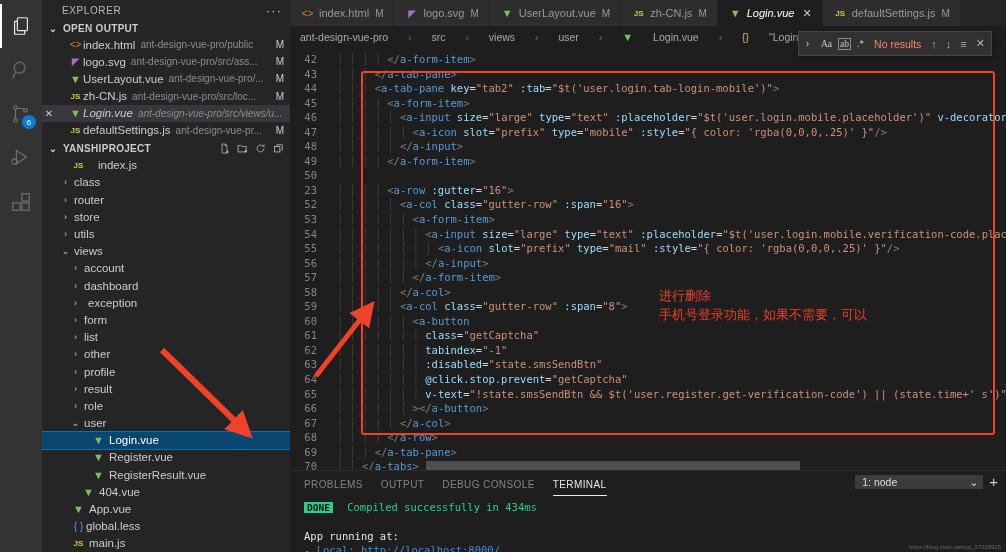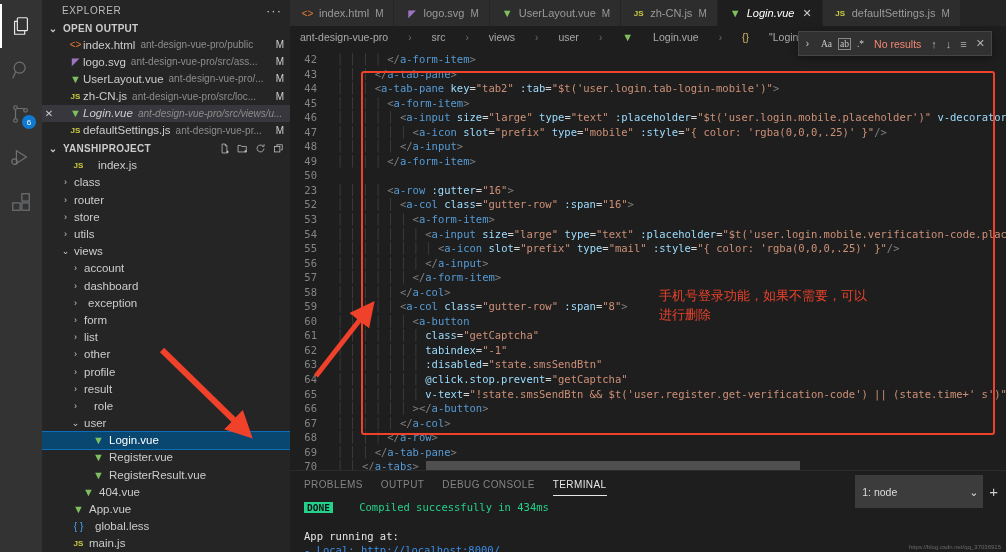--- a/index.html
+++ b/index.html
@@ -177,21 +177,21 @@
                 padding-left: 14px; gap: 18px; }
   .p-tab { font-size: 10px; letter-spacing: .4px; color: #848484;
            height: 27px; display: flex; align-items: center;
            position: relative; }
   .p-tab.active { color: #e7e7e7; }
   .p-tab.active::after { content: ""; position: absolute; left: 0; right: 0;
                          bottom: 2px; height: 1px; background: #e7e7e7; }
   .panel-right { position: absolute; right: 8px; top: 4px;
                  display: flex; align-items: center; gap: 6px; }
   .term-select {
-    background: #3c3c3c; border: 1px solid #3c3c3c; height: 33px; width: 128px;
+    background: #3c3c3c; border: 1px solid #3c3c3c; height: 14px; width: 128px;
     font-size: 10.5px; color: #dcdcdc; display: flex; align-items: center;
     justify-content: space-between; padding: 0 4px 0 6px;
   }
   .plus { color: #cfcfcf; font-size: 15px; line-height: 14px; }
   .term-body {
     flex: 1; font-family: "DejaVu Sans Mono", monospace; font-size: 10.5px;
     padding: 2px 0 0 14px; line-height: 14px; overflow: hidden;
   }
   .done-badge { background: #23d18b; color: #0d1117; font-weight: bold;
                 padding: 0 3px; font-size: 9.5px; }
@@ -395,21 +395,21 @@
           <span style="margin-left:3px">profile</span>
         </div>
         <div class="tree-row">
           <span style="display:inline-block;width:28px;flex:0 0 28px"></span>
           <span class="tw">›</span>
           <span style="margin-left:3px">result</span>
         </div>
         <div class="tree-row">
           <span style="display:inline-block;width:28px;flex:0 0 28px"></span>
           <span class="tw">›</span>
-          <span style="margin-left:13px">role</span>
+          <span style="margin-left:3px">role</span>
         </div>
         <div class="tree-row">
           <span style="display:inline-block;width:28px;flex:0 0 28px"></span>
           <span class="tw">⌄</span>
           <span style="margin-left:3px">user</span>
         </div>
         <div class="tree-row selected" style="background: rgb(9, 71, 113); color: rgb(255, 255, 255); outline: rgb(10, 110, 187) solid 1px;">
           <span style="display:inline-block;width:38px;flex:0 0 38px"></span>
           <span class="tw"></span>
           <span class="ficon vue">▼</span>
@@ -436,21 +436,21 @@
         <div class="tree-row">
           <span style="display:inline-block;width:18px;flex:0 0 18px"></span>
           <span class="tw"></span>
           <span class="ficon vue">▼</span>
           <span style="margin-left:3px">App.vue</span>
         </div>
         <div class="tree-row">
           <span style="display:inline-block;width:18px;flex:0 0 18px"></span>
           <span class="tw"></span>
           <span class="ficon less">{ }</span>
-          <span style="margin-left:9px">global.less</span>
+          <span style="margin-left:0">global.less</span>
         </div>
         <div class="tree-row">
           <span style="display:inline-block;width:18px;flex:0 0 18px"></span>
           <span class="tw"></span>
           <span class="ficon js">JS</span>
           <span style="margin-left:3px">main.js</span>
         </div>
       </div>
   </div>
 
@@ -557,22 +557,22 @@
             <div class="ln">68</div>
             <div class="ln">69</div>
             <div class="ln">70</div>
           </div>
         <div class="lines" id="lines-host"><div class="ln">&nbsp;&nbsp;<span class="indent-guide">│</span>&nbsp;<span class="indent-guide">│</span>&nbsp;<span class="indent-guide">│</span>&nbsp;<span class="indent-guide">│</span>&nbsp;<span class="t-brk">&lt;/</span><span class="t-tag">a-form-item</span><span class="t-brk">&gt;</span></div><div class="ln">&nbsp;&nbsp;<span class="indent-guide">│</span>&nbsp;<span class="indent-guide">│</span>&nbsp;<span class="indent-guide">│</span>&nbsp;<span class="t-brk">&lt;/</span><span class="t-tag">a-tab-pane</span><span class="t-brk">&gt;</span></div><div class="ln">&nbsp;&nbsp;<span class="indent-guide">│</span>&nbsp;<span class="indent-guide">│</span>&nbsp;<span class="indent-guide">│</span>&nbsp;<span class="t-brk">&lt;</span><span class="t-tag">a-tab-pane</span> <span class="t-attr">key</span><span class="t-op">=</span><span class="t-str">"tab2"</span> <span class="t-attr">:tab</span><span class="t-op">=</span><span class="t-str">"$t('user.login.tab-login-mobile')"</span><span class="t-brk">&gt;</span></div><div class="ln">&nbsp;&nbsp;<span class="indent-guide">│</span>&nbsp;<span class="indent-guide">│</span>&nbsp;<span class="indent-guide">│</span>&nbsp;<span class="indent-guide">│</span>&nbsp;<span class="t-brk">&lt;</span><span class="t-tag">a-form-item</span><span class="t-brk">&gt;</span></div><div class="ln">&nbsp;&nbsp;<span class="indent-guide">│</span>&nbsp;<span class="indent-guide">│</span>&nbsp;<span class="indent-guide">│</span>&nbsp;<span class="indent-guide">│</span>&nbsp;<span class="indent-guide">│</span>&nbsp;<span class="t-brk">&lt;</span><span class="t-tag">a-input</span> <span class="t-attr">size</span><span class="t-op">=</span><span class="t-str">"large"</span> <span class="t-attr">type</span><span class="t-op">=</span><span class="t-str">"text"</span> <span class="t-attr">:placeholder</span><span class="t-op">=</span><span class="t-str">"$t('user.login.mobile.placeholder')"</span> <span class="t-attr">v-decorator</span></div><div class="ln">&nbsp;&nbsp;<span class="indent-guide">│</span>&nbsp;<span class="indent-guide">│</span>&nbsp;<span class="indent-guide">│</span>&nbsp;<span class="indent-guide">│</span>&nbsp;<span class="indent-guide">│</span>&nbsp;<span class="indent-guide">│</span>&nbsp;<span class="t-brk">&lt;</span><span class="t-tag">a-icon</span> <span class="t-attr">slot</span><span class="t-op">=</span><span class="t-str">"prefix"</span> <span class="t-attr">type</span><span class="t-op">=</span><span class="t-str">"mobile"</span> <span class="t-attr">:style</span><span class="t-op">=</span><span class="t-str">"{ color: 'rgba(0,0,0,.25)' }"</span><span class="t-brk">/&gt;</span></div><div class="ln">&nbsp;&nbsp;<span class="indent-guide">│</span>&nbsp;<span class="indent-guide">│</span>&nbsp;<span class="indent-guide">│</span>&nbsp;<span class="indent-guide">│</span>&nbsp;<span class="indent-guide">│</span>&nbsp;<span class="t-brk">&lt;/</span><span class="t-tag">a-input</span><span class="t-brk">&gt;</span></div><div class="ln">&nbsp;&nbsp;<span class="indent-guide">│</span>&nbsp;<span class="indent-guide">│</span>&nbsp;<span class="indent-guide">│</span>&nbsp;<span class="indent-guide">│</span>&nbsp;<span class="t-brk">&lt;/</span><span class="t-tag">a-form-item</span><span class="t-brk">&gt;</span></div><div class="ln">&nbsp;&nbsp;</div><div class="ln">&nbsp;&nbsp;<span class="indent-guide">│</span>&nbsp;<span class="indent-guide">│</span>&nbsp;<span class="indent-guide">│</span>&nbsp;<span class="indent-guide">│</span>&nbsp;<span class="t-brk">&lt;</span><span class="t-tag">a-row</span> <span class="t-attr">:gutter</span><span class="t-op">=</span><span class="t-str">"16"</span><span class="t-brk">&gt;</span></div><div class="ln">&nbsp;&nbsp;<span class="indent-guide">│</span>&nbsp;<span class="indent-guide">│</span>&nbsp;<span class="indent-guide">│</span>&nbsp;<span class="indent-guide">│</span>&nbsp;<span class="indent-guide">│</span>&nbsp;<span class="t-brk">&lt;</span><span class="t-tag">a-col</span> <span class="t-attr">class</span><span class="t-op">=</span><span class="t-str">"gutter-row"</span> <span class="t-attr">:span</span><span class="t-op">=</span><span class="t-str">"16"</span><span class="t-brk">&gt;</span></div><div class="ln">&nbsp;&nbsp;<span class="indent-guide">│</span>&nbsp;<span class="indent-guide">│</span>&nbsp;<span class="indent-guide">│</span>&nbsp;<span class="indent-guide">│</span>&nbsp;<span class="indent-guide">│</span>&nbsp;<span class="indent-guide">│</span>&nbsp;<span class="t-brk">&lt;</span><span class="t-tag">a-form-item</span><span class="t-brk">&gt;</span></div><div class="ln">&nbsp;&nbsp;<span class="indent-guide">│</span>&nbsp;<span class="indent-guide">│</span>&nbsp;<span class="indent-guide">│</span>&nbsp;<span class="indent-guide">│</span>&nbsp;<span class="indent-guide">│</span>&nbsp;<span class="indent-guide">│</span>&nbsp;<span class="indent-guide">│</span>&nbsp;<span class="t-brk">&lt;</span><span class="t-tag">a-input</span> <span class="t-attr">size</span><span class="t-op">=</span><span class="t-str">"large"</span> <span class="t-attr">type</span><span class="t-op">=</span><span class="t-str">"text"</span> <span class="t-attr">:placeholder</span><span class="t-op">=</span><span class="t-str">"$t('user.login.mobile.verification-code.placeholder')"</span> </div><div class="ln">&nbsp;&nbsp;<span class="indent-guide">│</span>&nbsp;<span class="indent-guide">│</span>&nbsp;<span class="indent-guide">│</span>&nbsp;<span class="indent-guide">│</span>&nbsp;<span class="indent-guide">│</span>&nbsp;<span class="indent-guide">│</span>&nbsp;<span class="indent-guide">│</span>&nbsp;<span class="indent-guide">│</span>&nbsp;<span class="t-brk">&lt;</span><span class="t-tag">a-icon</span> <span class="t-attr">slot</span><span class="t-op">=</span><span class="t-str">"prefix"</span> <span class="t-attr">type</span><span class="t-op">=</span><span class="t-str">"mail"</span> <span class="t-attr">:style</span><span class="t-op">=</span><span class="t-str">"{ color: 'rgba(0,0,0,.25)' }"</span><span class="t-brk">/&gt;</span></div><div class="ln">&nbsp;&nbsp;<span class="indent-guide">│</span>&nbsp;<span class="indent-guide">│</span>&nbsp;<span class="indent-guide">│</span>&nbsp;<span class="indent-guide">│</span>&nbsp;<span class="indent-guide">│</span>&nbsp;<span class="indent-guide">│</span>&nbsp;<span class="indent-guide">│</span>&nbsp;<span class="t-brk">&lt;/</span><span class="t-tag">a-input</span><span class="t-brk">&gt;</span></div><div class="ln">&nbsp;&nbsp;<span class="indent-guide">│</span>&nbsp;<span class="indent-guide">│</span>&nbsp;<span class="indent-guide">│</span>&nbsp;<span class="indent-guide">│</span>&nbsp;<span class="indent-guide">│</span>&nbsp;<span class="indent-guide">│</span>&nbsp;<span class="t-brk">&lt;/</span><span class="t-tag">a-form-item</span><span class="t-brk">&gt;</span></div><div class="ln">&nbsp;&nbsp;<span class="indent-guide">│</span>&nbsp;<span class="indent-guide">│</span>&nbsp;<span class="indent-guide">│</span>&nbsp;<span class="indent-guide">│</span>&nbsp;<span class="indent-guide">│</span>&nbsp;<span class="t-brk">&lt;/</span><span class="t-tag">a-col</span><span class="t-brk">&gt;</span></div><div class="ln">&nbsp;&nbsp;<span class="indent-guide">│</span>&nbsp;<span class="indent-guide">│</span>&nbsp;<span class="indent-guide">│</span>&nbsp;<span class="indent-guide">│</span>&nbsp;<span class="indent-guide">│</span>&nbsp;<span class="t-brk">&lt;</span><span class="t-tag">a-col</span> <span class="t-attr">class</span><span class="t-op">=</span><span class="t-str">"gutter-row"</span> <span class="t-attr">:span</span><span class="t-op">=</span><span class="t-str">"8"</span><span class="t-brk">&gt;</span></div><div class="ln">&nbsp;&nbsp;<span class="indent-guide">│</span>&nbsp;<span class="indent-guide">│</span>&nbsp;<span class="indent-guide">│</span>&nbsp;<span class="indent-guide">│</span>&nbsp;<span class="indent-guide">│</span>&nbsp;<span class="indent-guide">│</span>&nbsp;<span class="t-brk">&lt;</span><span class="t-tag">a-button</span></div><div class="ln">&nbsp;&nbsp;<span class="indent-guide">│</span>&nbsp;<span class="indent-guide">│</span>&nbsp;<span class="indent-guide">│</span>&nbsp;<span class="indent-guide">│</span>&nbsp;<span class="indent-guide">│</span>&nbsp;<span class="indent-guide">│</span>&nbsp;<span class="indent-guide">│</span>&nbsp;<span class="t-attr">class</span><span class="t-op">=</span><span class="t-str">"getCaptcha"</span></div><div class="ln">&nbsp;&nbsp;<span class="indent-guide">│</span>&nbsp;<span class="indent-guide">│</span>&nbsp;<span class="indent-guide">│</span>&nbsp;<span class="indent-guide">│</span>&nbsp;<span class="indent-guide">│</span>&nbsp;<span class="indent-guide">│</span>&nbsp;<span class="indent-guide">│</span>&nbsp;<span class="t-attr">tabindex</span><span class="t-op">=</span><span class="t-str">"-1"</span></div><div class="ln">&nbsp;&nbsp;<span class="indent-guide">│</span>&nbsp;<span class="indent-guide">│</span>&nbsp;<span class="indent-guide">│</span>&nbsp;<span class="indent-guide">│</span>&nbsp;<span class="indent-guide">│</span>&nbsp;<span class="indent-guide">│</span>&nbsp;<span class="indent-guide">│</span>&nbsp;<span class="t-attr">:disabled</span><span class="t-op">=</span><span class="t-str">"state.smsSendBtn"</span></div><div class="ln">&nbsp;&nbsp;<span class="indent-guide">│</span>&nbsp;<span class="indent-guide">│</span>&nbsp;<span class="indent-guide">│</span>&nbsp;<span class="indent-guide">│</span>&nbsp;<span class="indent-guide">│</span>&nbsp;<span class="indent-guide">│</span>&nbsp;<span class="indent-guide">│</span>&nbsp;<span class="t-attr">@click.stop.prevent</span><span class="t-op">=</span><span class="t-str">"getCaptcha"</span></div><div class="ln">&nbsp;&nbsp;<span class="indent-guide">│</span>&nbsp;<span class="indent-guide">│</span>&nbsp;<span class="indent-guide">│</span>&nbsp;<span class="indent-guide">│</span>&nbsp;<span class="indent-guide">│</span>&nbsp;<span class="indent-guide">│</span>&nbsp;<span class="indent-guide">│</span>&nbsp;<span class="t-attr">v-text</span><span class="t-op">=</span><span class="t-str">"!state.smsSendBtn &amp;&amp; $t('user.register.get-verification-code') || (state.time+' s')"</span></div><div class="ln">&nbsp;&nbsp;<span class="indent-guide">│</span>&nbsp;<span class="indent-guide">│</span>&nbsp;<span class="indent-guide">│</span>&nbsp;<span class="indent-guide">│</span>&nbsp;<span class="indent-guide">│</span>&nbsp;<span class="indent-guide">│</span>&nbsp;<span class="t-brk">&gt;&lt;/</span><span class="t-tag">a-button</span><span class="t-brk">&gt;</span></div><div class="ln">&nbsp;&nbsp;<span class="indent-guide">│</span>&nbsp;<span class="indent-guide">│</span>&nbsp;<span class="indent-guide">│</span>&nbsp;<span class="indent-guide">│</span>&nbsp;<span class="indent-guide">│</span>&nbsp;<span class="t-brk">&lt;/</span><span class="t-tag">a-col</span><span class="t-brk">&gt;</span></div><div class="ln">&nbsp;&nbsp;<span class="indent-guide">│</span>&nbsp;<span class="indent-guide">│</span>&nbsp;<span class="indent-guide">│</span>&nbsp;<span class="indent-guide">│</span>&nbsp;<span class="t-brk">&lt;/</span><span class="t-tag">a-row</span><span class="t-brk">&gt;</span></div><div class="ln">&nbsp;&nbsp;<span class="indent-guide">│</span>&nbsp;<span class="indent-guide">│</span>&nbsp;<span class="indent-guide">│</span>&nbsp;<span class="t-brk">&lt;/</span><span class="t-tag">a-tab-pane</span><span class="t-brk">&gt;</span></div><div class="ln">&nbsp;&nbsp;<span class="indent-guide">│</span>&nbsp;<span class="indent-guide">│</span>&nbsp;<span class="t-brk">&lt;/</span><span class="t-tag">a-tabs</span><span class="t-brk">&gt;</span></div></div>
       </div>
 
       <div class="redbox" style="left:71px; top:23px; right:11px; height:364px;"></div>
 
       <div class="annot" style="left:369px; top:238px;">
+        <div>进行删除</div>
         <div>手机号登录功能，如果不需要，可以</div>
-        <div>进行删除</div>
       </div>
 
       <svg class="arrow-svg" style="left:18px; top:250px;" width="90" height="90" viewBox="0 0 90 90">
         <defs>
           <marker id="ah1" markerWidth="5" markerHeight="5" refX="2.2" refY="2.5" orient="auto">
             <path d="M0,0 L5,2.5 L0,5 z" fill="#f0412a"></path>
           </marker>
         </defs>
         <line x1="8" y1="78" x2="58" y2="14" stroke="#f0412a" stroke-width="5" marker-end="url(#ah1)"></line>
       </svg>
@@ -595,21 +595,21 @@
           <div class="term-select">
             <span>1: node</span>
             <span>⌄</span>
           </div>
           <span class="plus">+</span>
         </div>
       </div>
       <div class="term-body">
         <div>
           <span class="done-badge">DONE</span>
-          <span class="term-green" style="margin-left:20px;">Compiled successfully in 434ms</span>
+          <span class="term-green" style="margin-left:8px;">Compiled successfully in 434ms</span>
         </div>
         <div class="term-white">&nbsp;</div>
         <div class="term-white">  App running at:</div>
         <div class="term-blue">  - Local:   http://localhost:8000/</div>
       </div>
       <div class="watermark">https://blog.csdn.net/qq_37036915</div>
     </div>
   </div>
 
   <svg class="arrow-svg" style="left:150px; top:338px;" width="110" height="110" viewBox="0 0 110 110">

